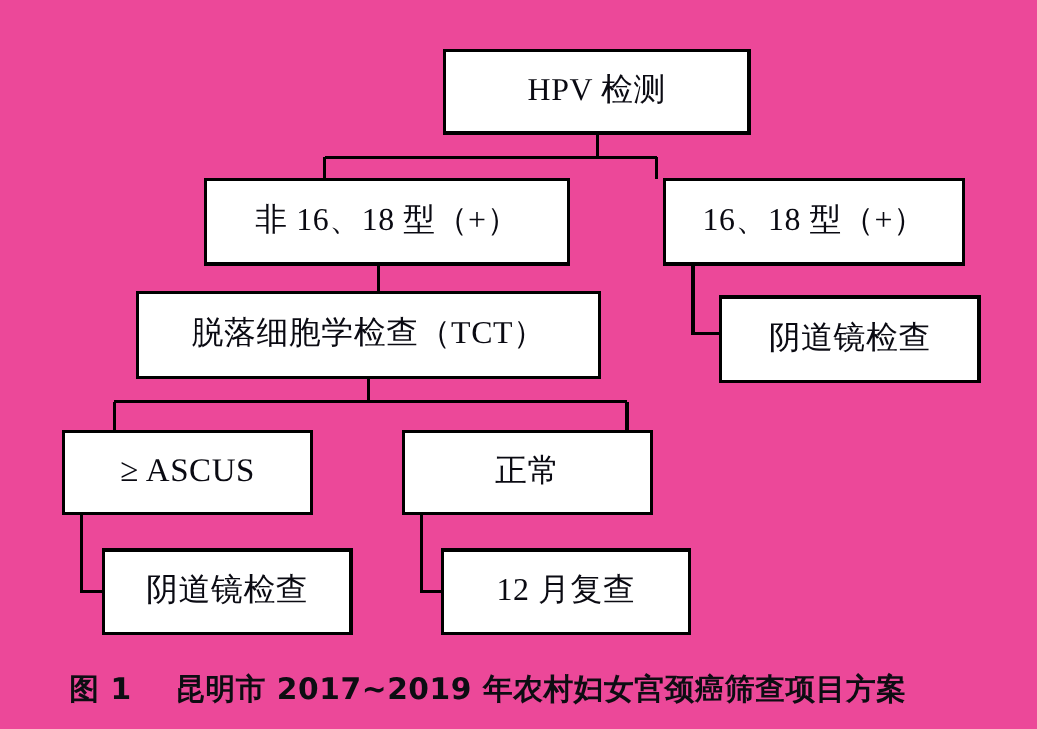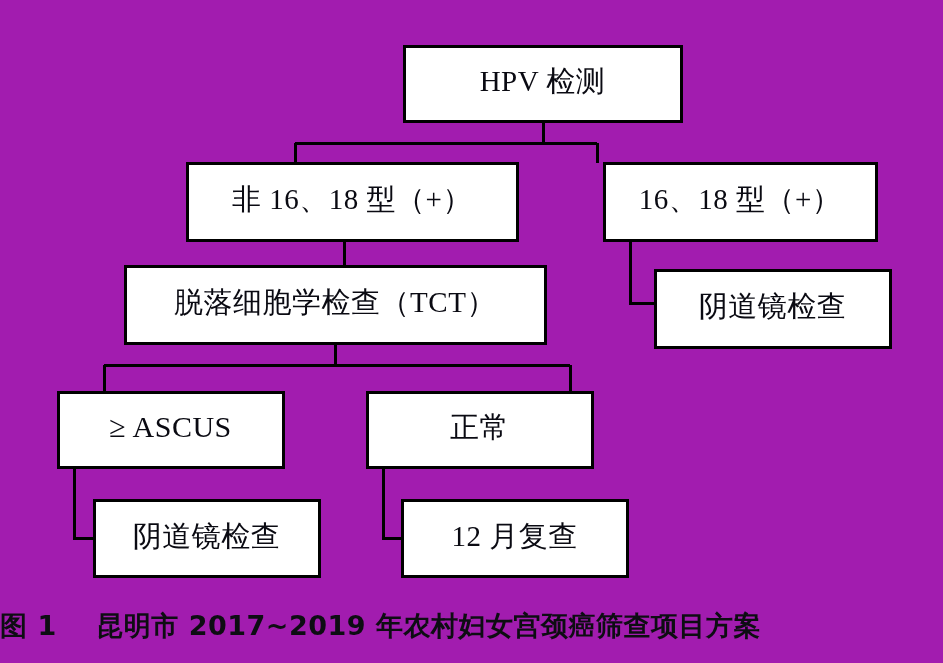--- a/index.html
+++ b/index.html
@@ -9,21 +9,21 @@
     background: #ffffff;
   }
   body {
     font-family: "Liberation Serif", "DejaVu Serif", serif;
     color: #000000;
   }
   #page {
     position: relative;
     width: 943px;
     height: 663px;
-    background: #a21caf;
+    background: #ec4899;
     overflow: hidden;
   }
   #flow-svg {
     position: absolute;
     left: 0;
     top: 0;
     width: 943px;
     height: 663px;
   }
   .node-rect {
@@ -49,20 +49,21 @@
     letter-spacing: 0.5px;
   }
   .node-label.latin {
     font-size: 30px;
   }
   .caption {
     position: absolute;
     left: 0;
     width: 887px;
     top: 608px;
+    text-align: center;
     font-family: "DejaVu Sans", "Liberation Sans", sans-serif;
     font-size: 27px;
     font-weight: bold;
     color: #0d0d12;
     letter-spacing: 0.5px;
     white-space: pre;
   }
 </style>
 </head>
 <body>

